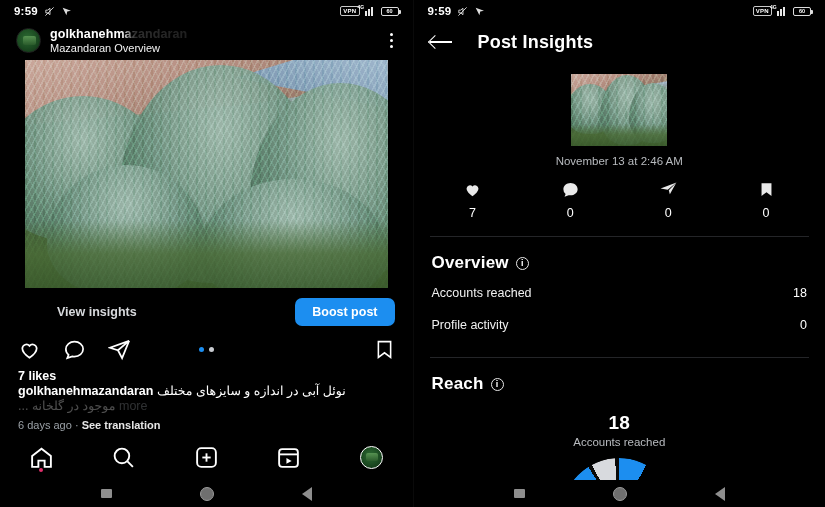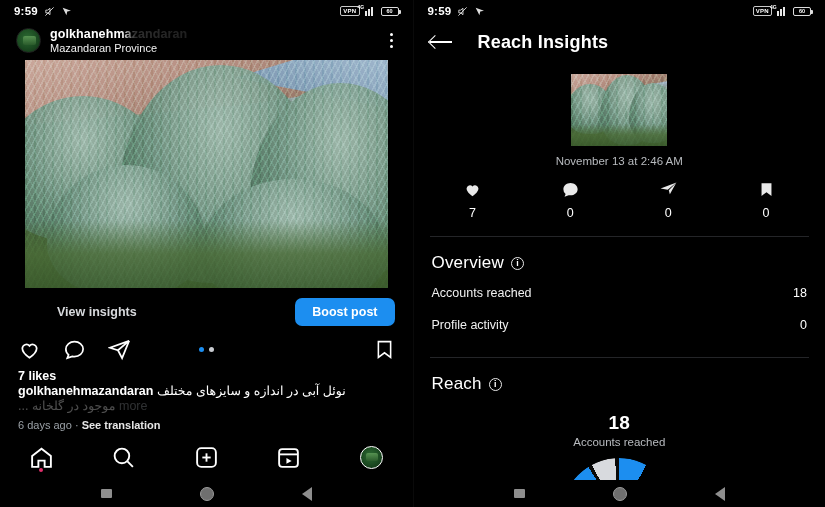--- a/index.html
+++ b/index.html
@@ -135,21 +135,21 @@
   
   .pi-thumb { width:96px; height:72px; margin:12px auto 0; position:relative; overflow:hidden;
               background:#4a6b4a; border-radius:1px; }
   .pi-date { text-align:center; font-size:11.5px; color:#b8bbbf; margin-top:9px; }
   .metrics { display:flex; padding:13px 10px 0; }
   .metric { flex:1; display:flex; flex-direction:column; align-items:center; gap:7px; }
   .metric .val { font-size:12.5px; color:#fff; }
   .divider { height:1px; background:#242528; margin:16px 16px 0; }
 
   .sec-head { display:flex; align-items:center; gap:7px; padding:16px 18px 4px; }
-  .sec-title { font-size:17px; font-weight:normal; letter-spacing:.2px; }
+  .sec-title { font-size:17px; font-weight:bold; letter-spacing:.2px; }
   .info-ic { width:13px; height:13px; border-radius:50%; border:1.3px solid #e8e8e8;
              display:flex; align-items:center; justify-content:center;
              font-size:9px; font-weight:bold; line-height:1; }
   .ov-row { display:flex; align-items:center; padding:9px 18px; font-size:12.5px; }
   .ov-row .lbl { color:#f0f0f0; }
   .ov-row .num { margin-left:auto; color:#fff; }
 
   .reach-big { text-align:center; margin-top:14px; }
   .reach-big .n { font-size:19px; font-weight:bold; letter-spacing:.3px; }
   .reach-big .t { font-size:11.5px; color:#b8bbbf; margin-top:2px; }
@@ -195,21 +195,21 @@
         <em style="font-style:normal">60</em>
       </span>
     </div>
   </div>
 
 
   <div class="post-head">
     <div class="avatar"></div>
     <div class="ph-names">
       <span class="ph-user">golkhanehmazandaran</span>
-      <span class="ph-loc">Mazandaran Province</span>
+      <span class="ph-loc">Mazandaran Overview</span>
     </div>
     <div class="kebab">
         <span></span>
         <span></span>
         <span></span>
       </div>
   </div>
 
   <div class="post-img">
     <div class="sky"></div>
@@ -352,21 +352,21 @@
           <i></i>
       </span>
       <span class="batt">
         <em style="font-style:normal">60</em>
       </span>
     </div>
   </div>
 
   <div class="appbar">
     <span class="back-arrow"></span>
-    <span class="title">Reach Insights</span>
+    <span class="title">Post Insights</span>
   </div>
 
   <div class="pi-thumb">
     <div class="sky"></div>
     <div class="hill"></div>
     <div class="spruce" style="left:-6%;top:14%;width:50%;height:70%"></div>
     <div class="spruce" style="left:30%;top:2%;width:56%;height:96%"></div>
     <div class="spruce" style="left:60%;top:12%;width:50%;height:84%"></div>
     <div class="needles"></div>
     <div class="grass"></div>

